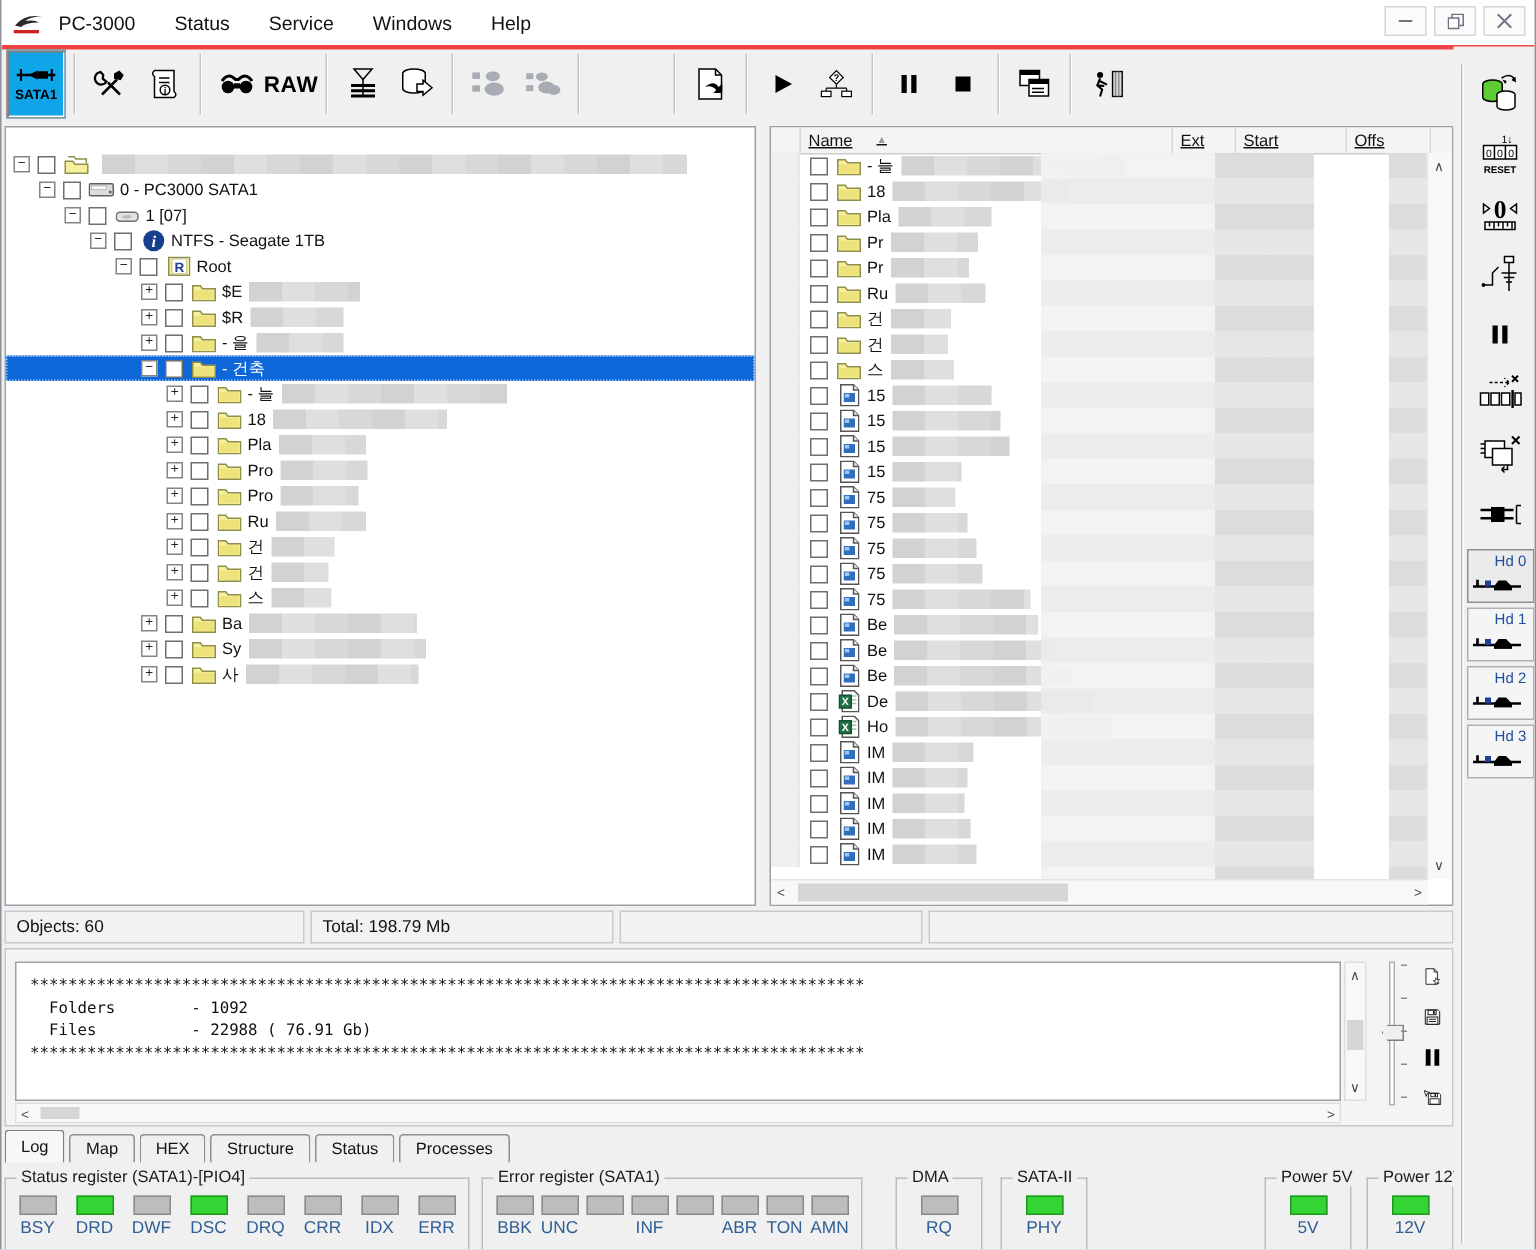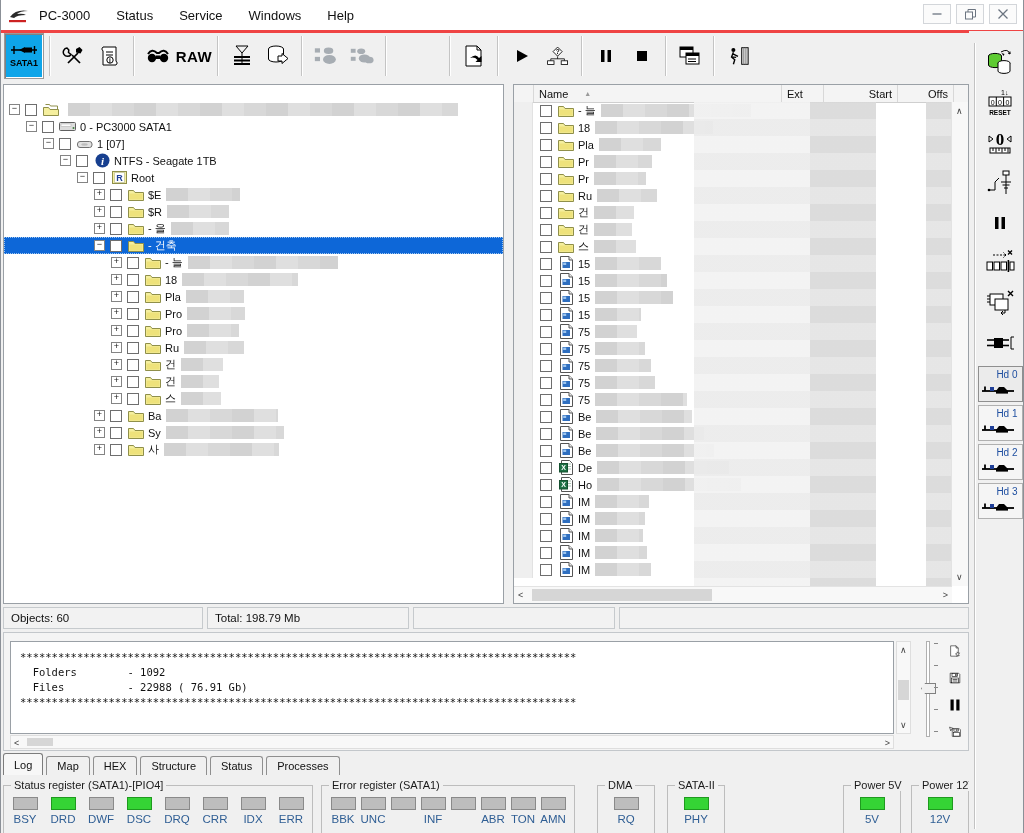--- a/index.html
+++ b/index.html
@@ -37,24 +37,24 @@
   .tree{position:absolute;left:0;top:16px;right:0;bottom:0;overflow:hidden;}
   .tree-row{height:17px;display:flex;align-items:center;white-space:nowrap;}
   .exp{width:9px;height:9px;border:1px solid #848484;background:#fff;font-size:9px;line-height:7px;text-align:center;margin-right:5px;flex:none;color:#222;}
   .cb{width:12px;height:12px;border:1px solid #6e6e6e;background:#fff;margin-right:5px;flex:none;box-sizing:border-box;}
   .ico{display:inline-flex;width:18px;height:15px;align-items:center;justify-content:center;flex:none;margin-right:3px;}
   .lbl{margin-right:3px;}
   .blur{height:13px;flex:none;margin-left:2px;
         background:repeating-linear-gradient(90deg,#d2d2d2 0 22px,#dfdfdf 22px 44px,#d8d8d8 44px 66px);}
   .tree-row.sel{background:#0d67d8;color:#fff;outline:1px dotted #9cc4ef;outline-offset:-1px;}
   
-  .list-panel{position:absolute;left:512px;top:84px;width:456px;height:520px;background:#fff;border:1px solid #9aa0a6;box-sizing:border-box;}
+  .list-panel{position:absolute;left:512px;top:84px;width:456px;height:520px;background:#fff;border:1px solid #9aa0a6;box-sizing:border-box;text-decoration:underline;}
   .list-header{display:flex;height:17px;background:#f4f4f4;border-bottom:1px solid #cfcfcf;}
   .hcell{border-right:1px solid #d8d8d8;display:flex;align-items:center;padding:0 5px;box-sizing:border-box;flex:none;}
-  .hcell.right{justify-content:flex-end;}
+  .hcell.right{justify-content:flex-start;}
   .sort{color:#9a9a9a;font-size:7px;margin-left:16px;}
   .list-body{position:absolute;left:0;top:17px;right:16px;bottom:17px;overflow:hidden;}
   .list-row{height:17px;display:flex;align-items:center;}
   .gutter{width:19px;align-self:stretch;background:#efefef;border-right:1px solid #e2e2e2;flex:none;margin-right:7px;box-sizing:border-box;}
   .band{position:absolute;top:0;bottom:0;opacity:.92;background:repeating-linear-gradient(180deg,#d9d9d9 0 17px,#e4e4e4 17px 34px);}
   .band.c{background:repeating-linear-gradient(180deg,#f2f2f2 0 17px,#ebebeb 17px 34px);}
   .vscroll{position:absolute;right:0;top:17px;bottom:17px;width:16px;background:#f8f8f8;border-left:1px solid #e3e3e3;}
   .hscroll{position:absolute;left:0;right:16px;bottom:0;height:16px;background:#f8f8f8;border-top:1px solid #e3e3e3;}
   .arr{position:absolute;color:#444;font-size:9px;line-height:10px;}
   .thumb{position:absolute;background:#d6d6d6;}

